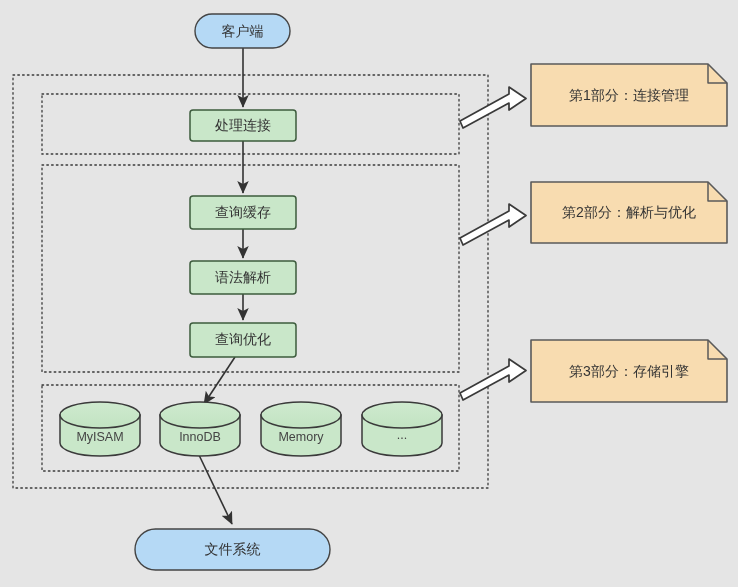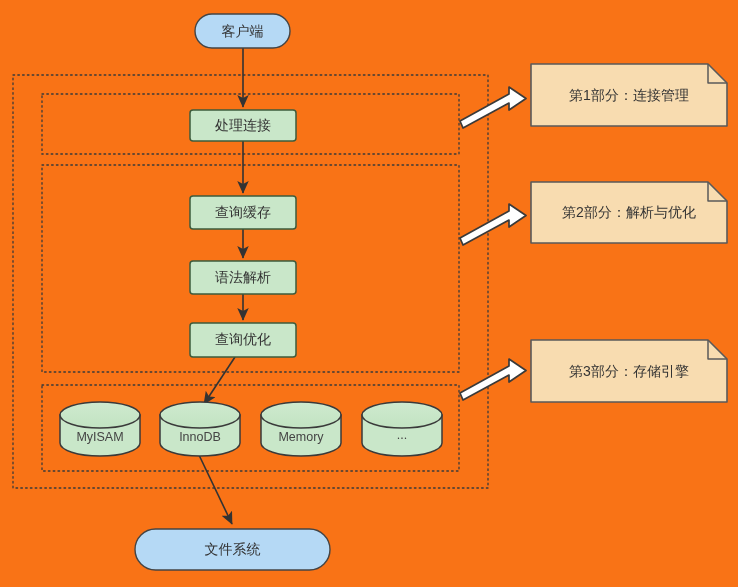--- a/index.html
+++ b/index.html
@@ -7,21 +7,21 @@
     padding: 0;
     background: #ffffff;
   }
   body {
     font-family: "Liberation Sans", "DejaVu Sans", sans-serif;
   }
   #stage {
     position: relative;
     width: 738px;
     height: 587px;
-    background: #f97316;
+    background: #e5e5e5;
     overflow: hidden;
   }
   svg#diagram {
     position: absolute;
     left: 0;
     top: 0;
     width: 738px;
     height: 587px;
   }
   .node-label {

